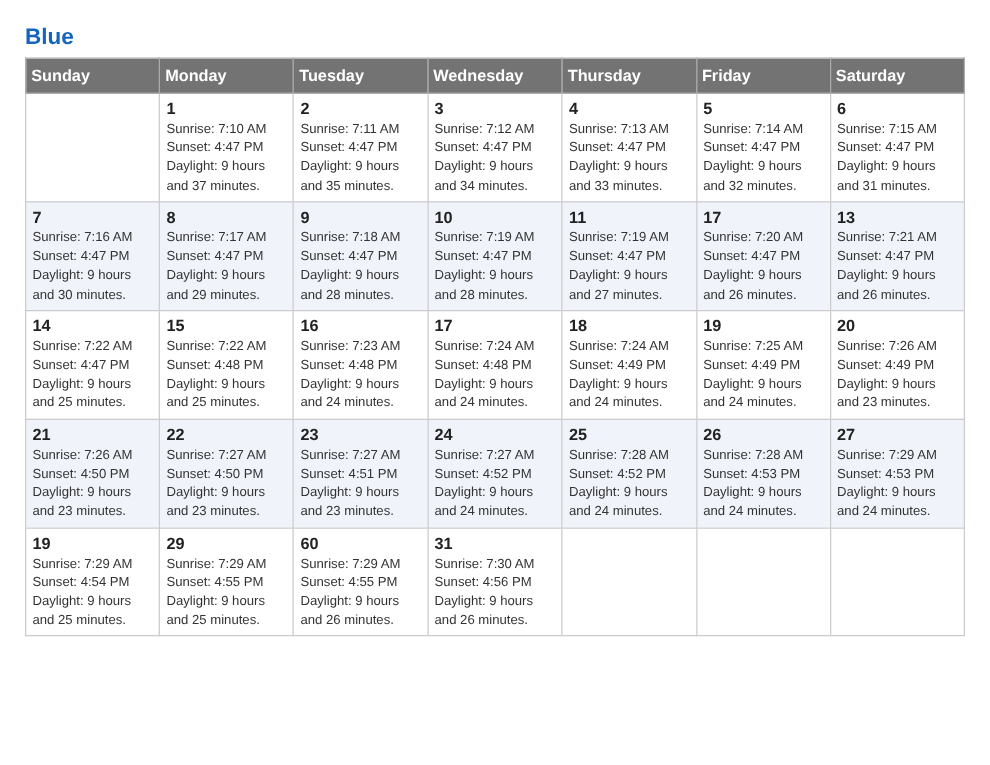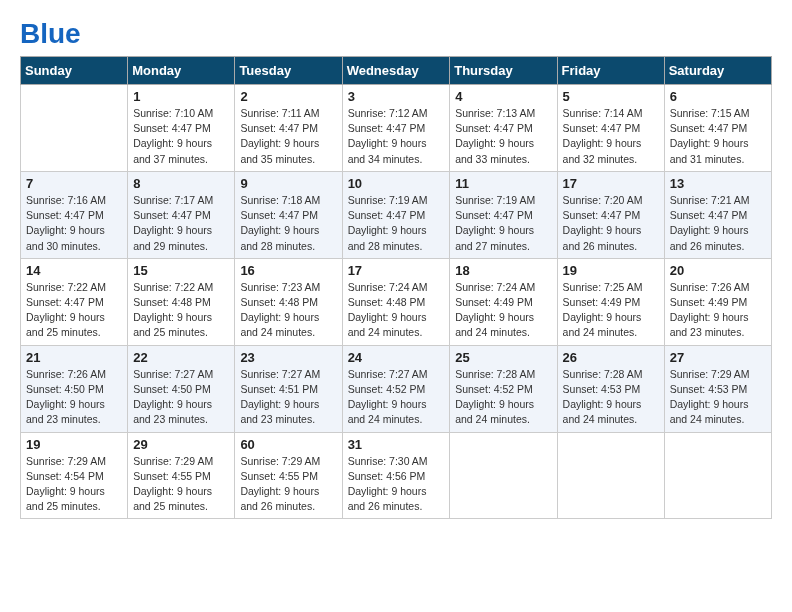--- a/index.html
+++ b/index.html
@@ -50,21 +50,21 @@
     .location {
       font-size: 14px;
       color: #444;
     }
     table {
       width: 100%;
       border-collapse: collapse;
       font-size: 11px;
     }
     thead tr th {
-      background-color: #0c4a6e;
+      background-color: #737373;
       color: #fff;
       padding: 6px 4px;
       text-align: left;
       font-size: 13px;
       font-weight: bold;
       border: 1px solid #aaa;
     }
     tbody tr td {
       border: 1px solid #ccc;
       vertical-align: top;
@@ -93,21 +93,21 @@
     .row-white td {
       background-color: #ffffff;
     }
   </style>
 </head>
 <body>
 
 <div class="container">
   <div class="header">
     <div class="logo">
-      <span style="font-size:28px;font-weight:bold;color:#1565C0;line-height:1;">Blue</span>
+      <span style="font-size:18px;font-weight:bold;color:#1565C0;line-height:1;">Blue</span>
     </div>
     <div class="title-section">
       <div class="month-title"></div>
       <div class="location"></div>
     </div>
   </div>
 
   <table>
     <thead>
       <tr id="header-row">

